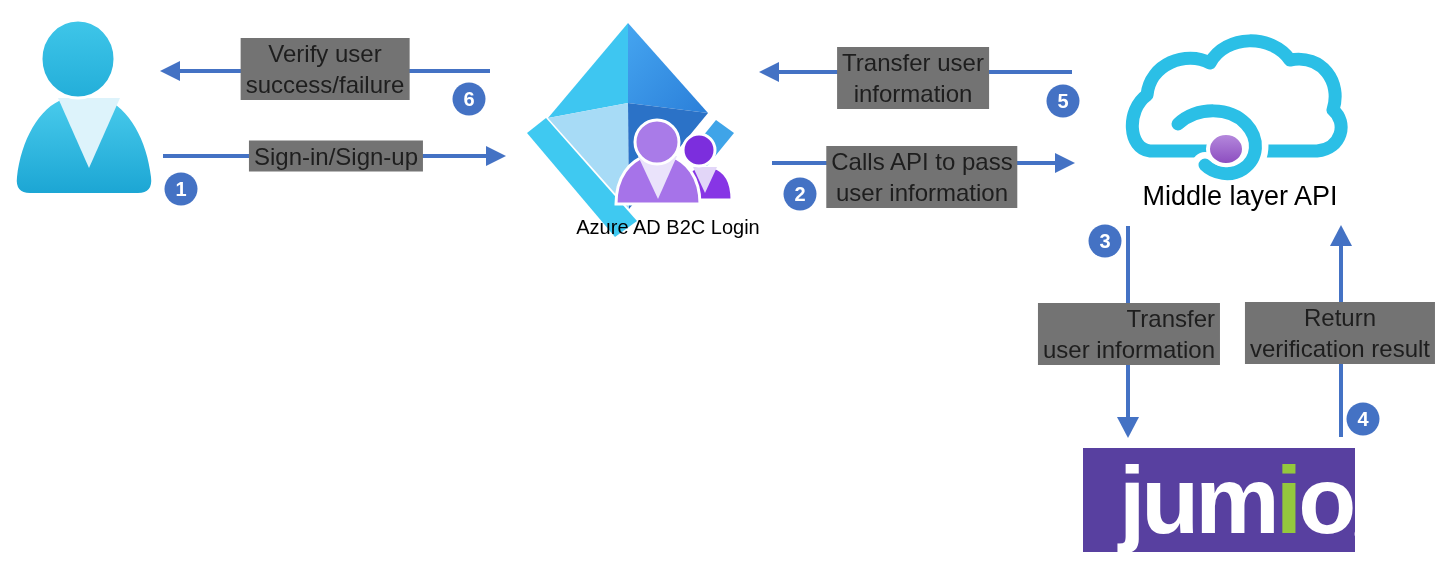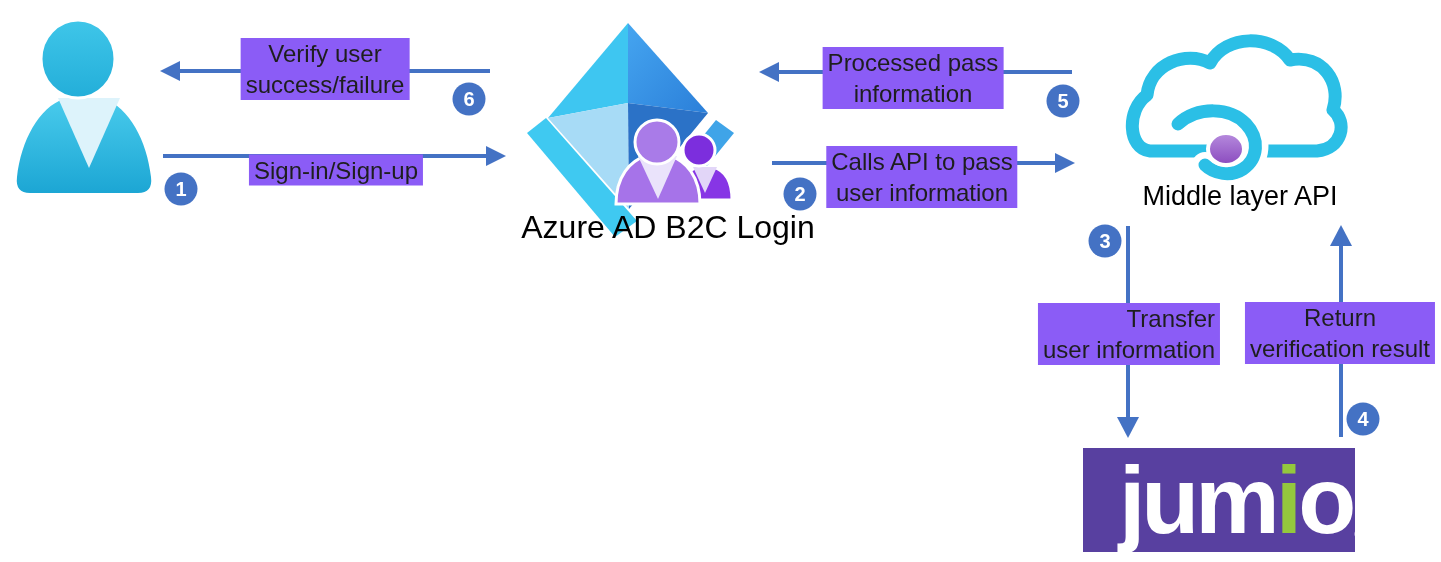--- a/index.html
+++ b/index.html
@@ -4,21 +4,21 @@
 <style>
   html,body{margin:0;padding:0;background:#fff;}
   #canvas{
     position:relative;width:1441px;height:562px;background:#fff;overflow:hidden;
     font-family:"Liberation Sans",sans-serif;color:#1e1e1e;
   }
   #icons{position:absolute;left:0;top:0;}
   .label{
     position:absolute;transform:translate(-50%,-50%);
     text-align:center;font-size:24px;line-height:31px;
-    background:#8b5cf6;padding:0 5px;white-space:nowrap;color:#1e1e1e;
+    background:#737373;padding:0 5px;white-space:nowrap;color:#1e1e1e;
   }
   .node-label{
     position:absolute;transform:translate(-50%,-50%);
     white-space:nowrap;color:#000000;background:transparent;
   }
   .badge{
     position:absolute;width:33px;height:33px;border-radius:50%;
     background:#4472c4;color:#fff;font-size:20px;font-weight:bold;
     display:flex;align-items:center;justify-content:center;
     transform:translate(-50%,-50%);
@@ -115,45 +115,45 @@
       <line x1="1341" y1="245" x2="1341" y2="437" stroke-width="4"></line>
       <polygon stroke="none" points="1341,225 1330,246 1352,246"></polygon>
     </g>
   </svg>
 
   <div class="label" style="left:325px;top:69px;">
     <div>Verify user</div>
     <div>success/failure</div>
   </div>
 
-  <div class="label" style="left:336px;top:156px;margin-top:14px;">
+  <div class="label" style="left:336px;top:156px;">
     <div>Sign-in/Sign-up</div>
   </div>
 
   <div class="label" style="left:913px;top:78px;">
-    <div>Processed pass</div>
+    <div>Transfer user</div>
     <div>information</div>
   </div>
 
   <div class="label" style="left:922px;top:163px;margin-top:14px;">
     <div>Calls API to pass</div>
     <div>user information</div>
   </div>
 
   <div class="label" style="left:1129px;top:334px;text-align:right;">
     <div>Transfer</div>
     <div>user information</div>
   </div>
 
   <div class="label" style="left:1340px;top:333px;text-align:center;">
     <div>Return</div>
     <div>verification result</div>
   </div>
 
-  <div class="node-label" style="left:668px;top:227px;font-size:32px;">Azure AD B2C Login</div>
+  <div class="node-label" style="left:668px;top:227px;font-size:20px;">Azure AD B2C Login</div>
   <div class="node-label" style="left:1240px;top:196px;font-size:27px;">Middle layer API</div>
 
   <div class="badge" style="left:181px;top:189px;">1</div>
   <div class="badge" style="left:800px;top:194px;">2</div>
   <div class="badge" style="left:1105px;top:241px;">3</div>
   <div class="badge" style="left:1363px;top:419px;">4</div>
   <div class="badge" style="left:1063px;top:101px;">5</div>
   <div class="badge" style="left:469px;top:99px;">6</div>
 
   <div class="jumio">

